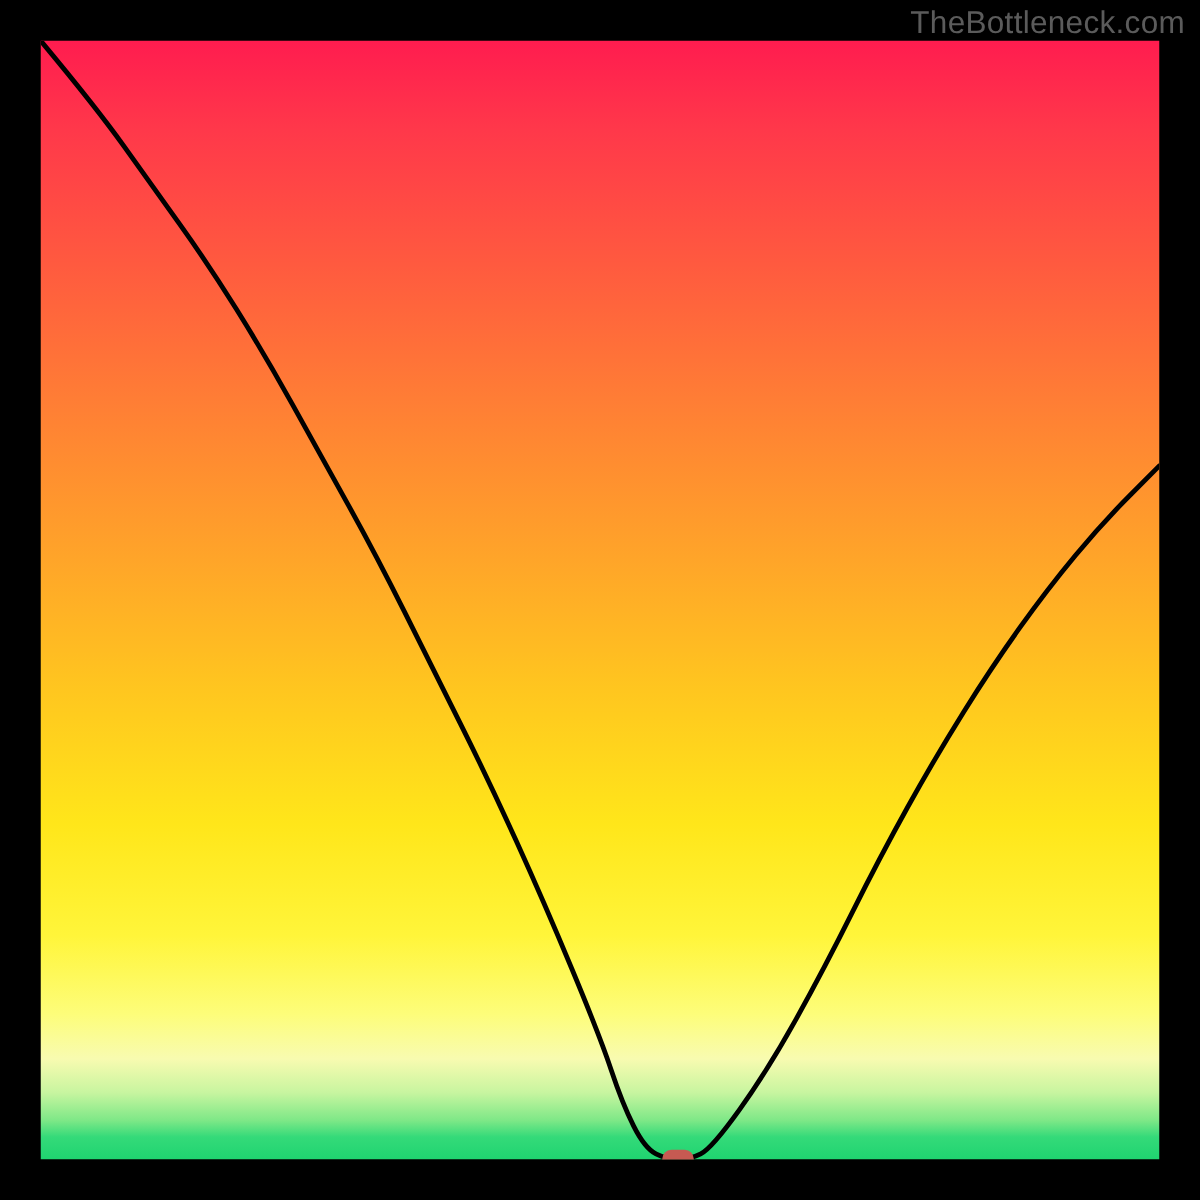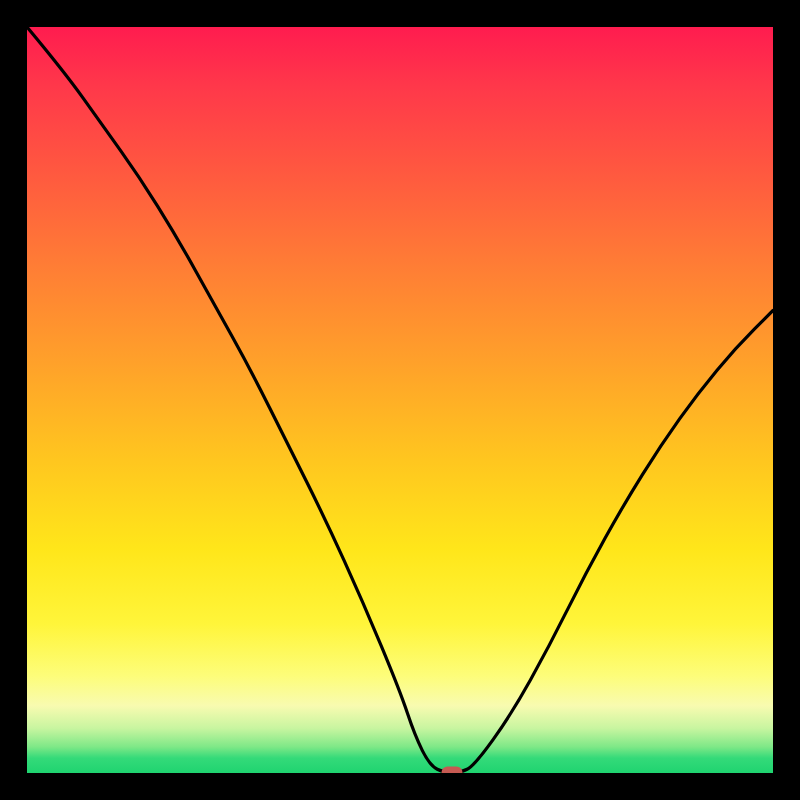--- a/index.html
+++ b/index.html
@@ -78,14 +78,15 @@
   <div class="plot-area">
     <div class="gradient"></div>
 
     <svg class="curve" viewBox="0 0 746 746" preserveAspectRatio="none">
       <path id="curve-path" fill="none" stroke="#000" stroke-width="3.2" stroke-linecap="round" stroke-linejoin="round" d="M 0 0 Q 37.300000000000004 44.75999999999999 55.95 70.87 Q 74.60000000000001 96.98000000000002 93.25 123.08999999999997 Q 111.89999999999999 149.19999999999993 130.55 179.03999999999996 Q 149.20000000000002 208.88 167.85000000000002 242.45 Q 186.5 276.02 205.14999999999998 309.59 Q 223.79999999999998 343.15999999999997 242.45 380.46 Q 261.09999999999997 417.76 279.75 455.06 Q 298.40000000000003 492.36 317.05 533.39 Q 335.7 574.42 354.35 619.1800000000001 Q 373 663.94 380.46000000000004 686.32 Q 387.92 708.7 395.38 723.62 Q 402.84000000000003 738.54 410.30000000000007 742.27 Q 417.76000000000005 746 425.22 746 Q 432.67999999999995 746 440.14 742.27 Q 447.59999999999997 738.54 466.25 712.4300000000001 Q 484.90000000000003 686.32 503.54999999999995 652.75 Q 522.1999999999999 619.18 540.8499999999999 581.8799999999999 Q 559.5 544.5799999999999 578.1500000000001 511.01 Q 596.8000000000001 477.44 615.45 447.6 Q 634.1 417.76 652.75 391.65 Q 671.4 365.54 690.05 343.16 Q 708.6999999999999 320.78000000000003 727.3499999999999 302.13 T 746 283.48"></path>
     </svg>
 
     <div class="marker" id="marker" style="left: 425.22px; top: 746px; background: rgb(198, 90, 82);"></div>
   </div>
 
+  <div class="watermark">TheBottleneck.com</div>
 
 </div>
 
 </body></html>

